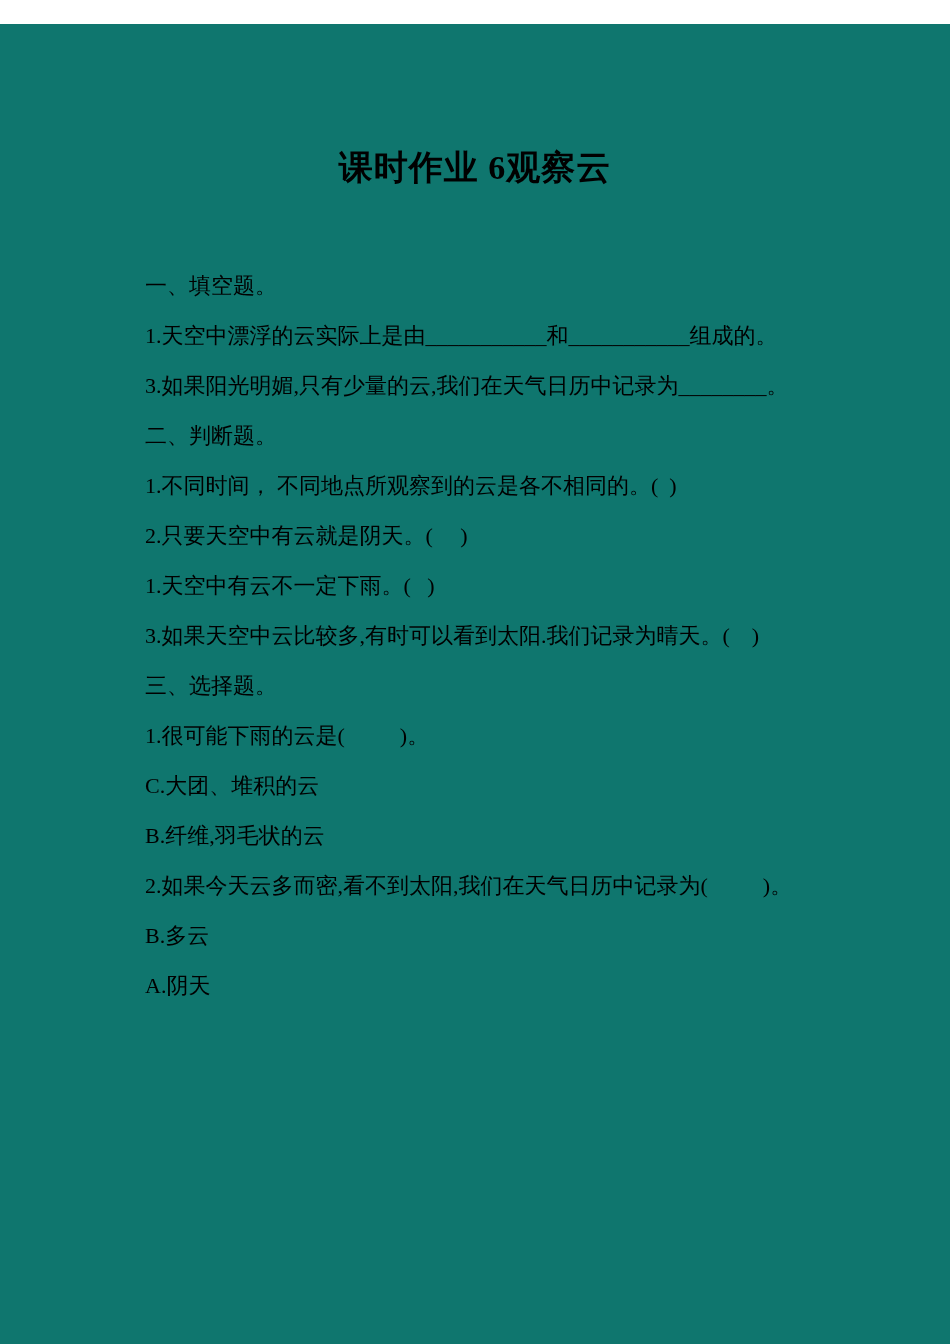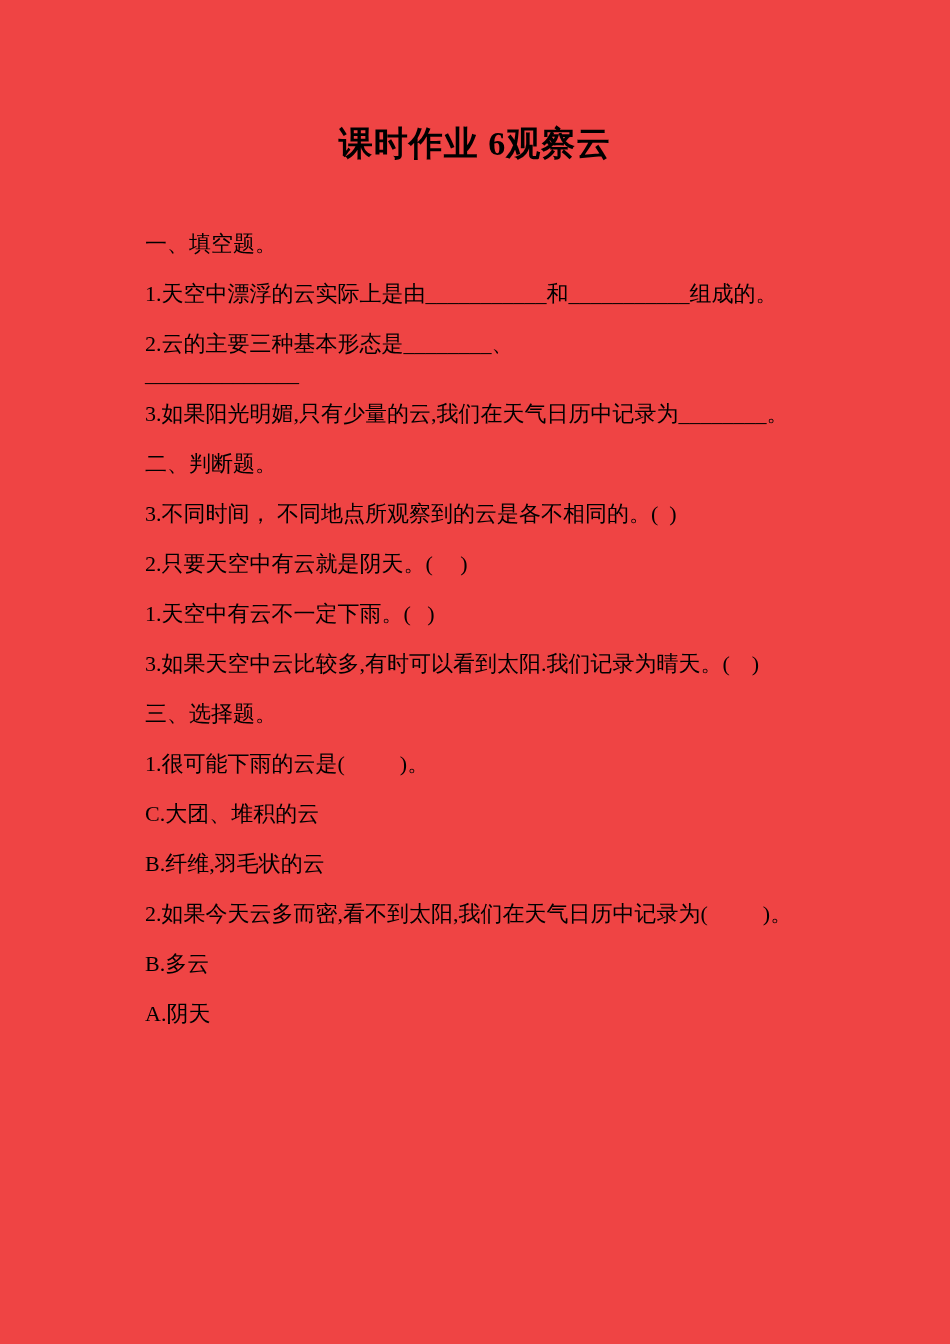--- a/index.html
+++ b/index.html
@@ -11,38 +11,39 @@
     width: 950px;
     height: 1344px;
     position: relative;
     overflow: hidden;
     font-family: "Liberation Serif", "DejaVu Serif", serif;
     color: #000000;
   }
   .page {
     position: absolute;
     inset: 0;
-    background: #ef4444;
+    background: #0f766e;
+    margin-top: 24px;
   }
   .doc-title {
     position: absolute;
     top: 123px;
     left: 0;
     width: 100%;
     margin: 0;
     text-align: center;
     font-size: 34px;
     line-height: 42px;
     font-weight: bold;
     letter-spacing: 1px;
     white-space: pre-wrap;
   }
   .content {
     position: absolute;
-    top: 229px;
+    top: 247px;
     left: 145px;
     width: 720px;
   }
   .line {
     margin: 0 0 20px 0;
     font-size: 22px;
     line-height: 30px;
     white-space: pre-wrap;
     font-weight: normal;
   }
@@ -54,26 +55,24 @@
 <body>
 
 <div class="page">
 
   <h1 class="doc-title">课时作业 6观察云</h1>
 
   <div class="content">
 
     <p class="line">一、填空题。</p>
     <p class="line">1.天空中漂浮的云实际上是由___________和___________组成的。</p>
-    <p class="line tight">2.云的主要三种基本形态是________、
-______________</p>
     <p class="line">3.如果阳光明媚,只有少量的云,我们在天气日历中记录为________。</p>
 
     <p class="line">二、判断题。</p>
-    <p class="line">3.不同时间， 不同地点所观察到的云是各不相同的。(  )</p>
+    <p class="line">1.不同时间， 不同地点所观察到的云是各不相同的。(  )</p>
     <p class="line">2.只要天空中有云就是阴天。(     )</p>
     <p class="line">1.天空中有云不一定下雨。(   )</p>
     <p class="line">3.如果天空中云比较多,有时可以看到太阳.我们记录为晴天。(    )</p>
 
     <p class="line">三、选择题。</p>
     <p class="line">1.很可能下雨的云是(          )。</p>
     <p class="line">C.大团、堆积的云</p>
     <p class="line">B.纤维,羽毛状的云</p>
     <p class="line">2.如果今天云多而密,看不到太阳,我们在天气日历中记录为(          )。</p>
     <p class="line">B.多云</p>

